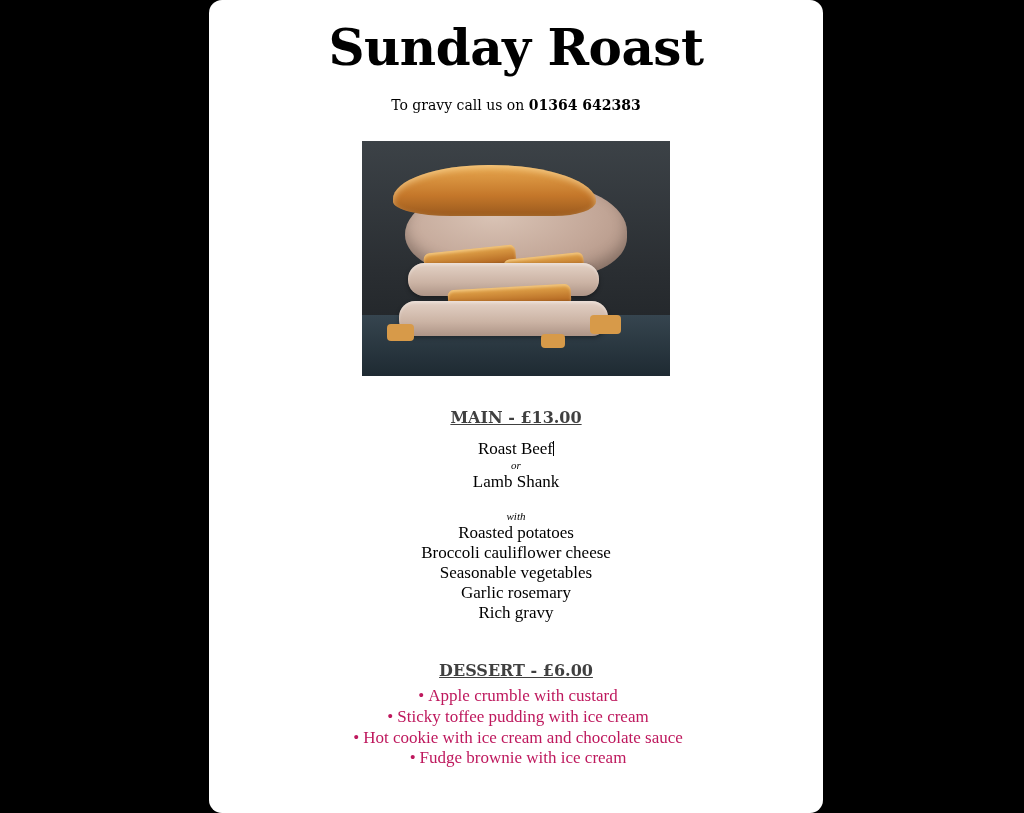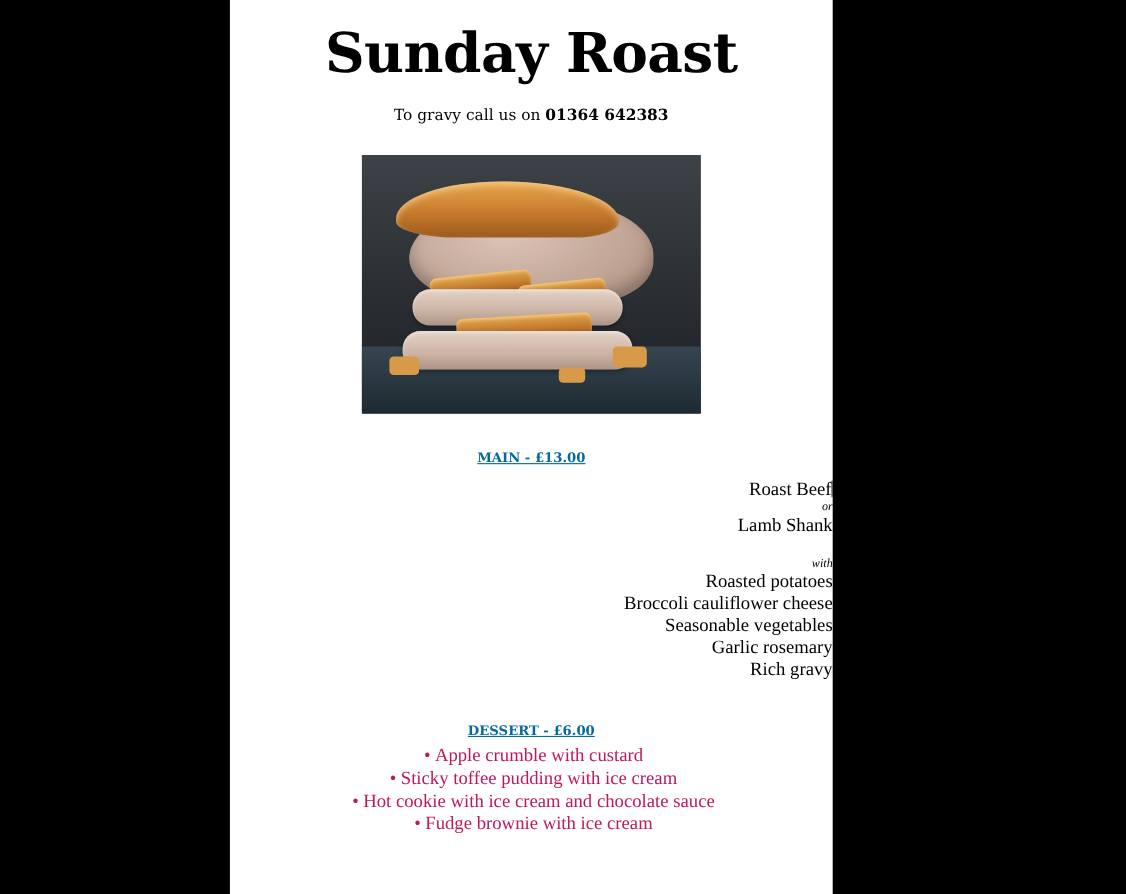--- a/index.html
+++ b/index.html
@@ -10,26 +10,27 @@
     width: 1024px;
     height: 813px;
     background: #000000;
     font-family: "Liberation Serif", serif;
     overflow: hidden;
   }
   .page {
     position: absolute;
     left: 209px;
     top: 0;
-    width: 548px;
+    width: 614px;
     height: 813px;
     background: #ffffff;
     box-sizing: border-box;
     padding: 0;
     overflow: hidden;
+    border-radius: 13px;
   }
   .doc-title {
     margin: 0;
     padding-top: 20px;
     text-align: center;
     font-family: "DejaVu Serif", serif;
     font-weight: bold;
     font-size: 50px;
     letter-spacing: -0.5px;
     color: #000;
@@ -111,30 +112,29 @@
   .photo .crumb1 { left: 8%; top: 78%; width: 9%; height: 7%; }
   .photo .crumb2 { left: 74%; top: 74%; width: 10%; height: 8%; }
   .photo .crumb3 { left: 58%; top: 82%; width: 8%; height: 6%; }
 
   .section {
     margin-top: 28px;
     text-align: center;
   }
   .section-heading {
     font-family: "DejaVu Serif", serif;
-    font-size: 12px;
+    font-size: 16px;
     font-weight: bold;
     text-decoration: underline;
-    color: #0369a1;
+    color: #404040;
   }
   .menu-line {
     font-size: 17px;
     color: #000;
     line-height: 1.18;
-    text-align: right;
   }
   .menu-line.italic {
     font-style: italic;
     font-size: 11px;
   }
   .caret-line {
     position: relative;
     display: inline-block;
   }
   .caret {

